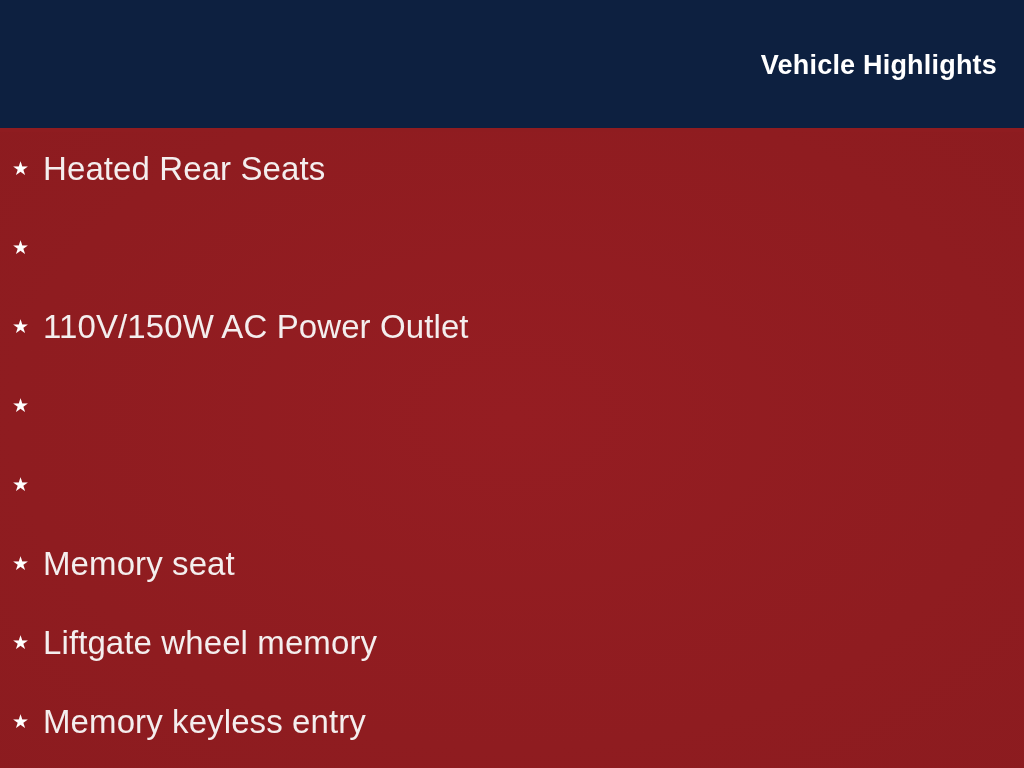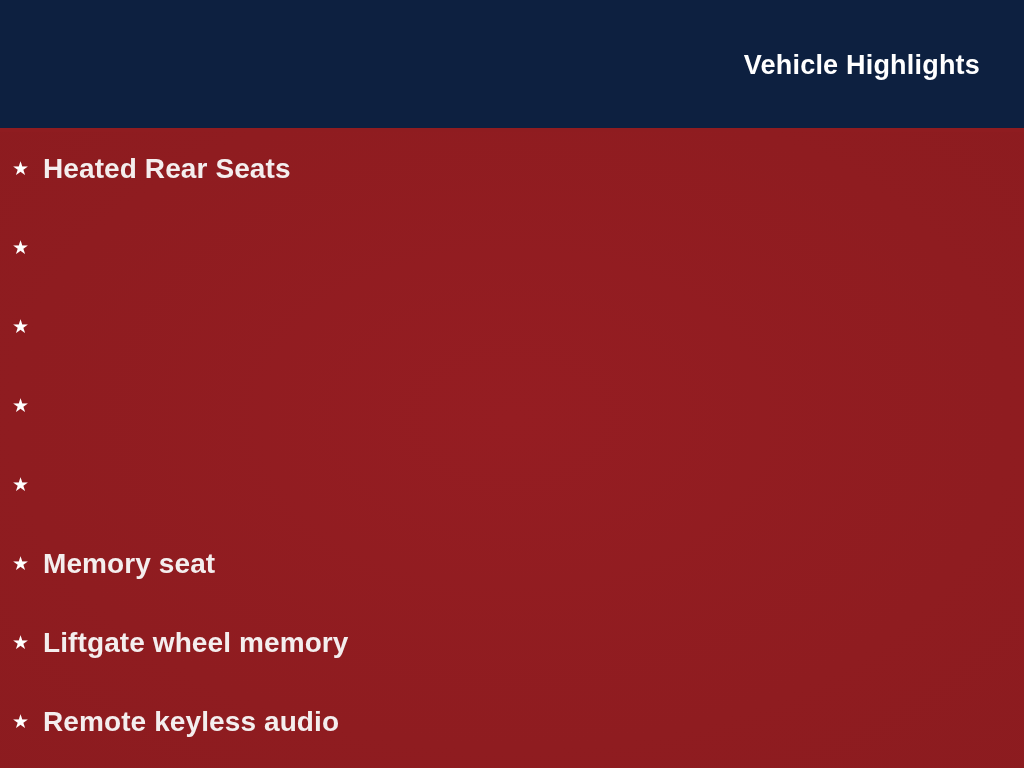--- a/index.html
+++ b/index.html
@@ -28,21 +28,21 @@
     position: absolute;
     left: 0;
     top: 0;
     width: 1024px;
     height: 128px;
     background: #0d2040;
     box-sizing: border-box;
     display: flex;
     align-items: center;
     justify-content: flex-end;
-    padding-right: 44px;
+    padding-right: 27px;
   }
 
   .slide-title {
     color: #ffffff;
     font-size: 27px;
     font-weight: bold;
     letter-spacing: 0.2px;
     line-height: 1.1;
     white-space: nowrap;
     margin: 0;
@@ -90,22 +90,22 @@
     color: #ffffff;
     font-size: 19px;
     line-height: 1;
     text-align: left;
     position: relative;
     top: -1px;
   }
 
   .highlight-label {
     color: #f4eeee;
-    font-size: 28px;
-    font-weight: 700;
+    font-size: 33px;
+    font-weight: 400;
     line-height: 1.15;
     letter-spacing: 0.1px;
   }
 </style>
 </head>
 <body>
 
 <div class="slide">
 
   <div class="header-band">
@@ -116,35 +116,36 @@
     <ul class="highlights-list" id="highlights-list">
         <li class="highlight-item" style="top: 19px;">
           <span class="bullet-star">★</span>
           <span class="highlight-label">Heated Rear Seats</span>
         </li>
         <li class="highlight-item" style="top: 98px;">
           <span class="bullet-star">★</span>
         </li>
         <li class="highlight-item" style="top: 177px;">
           <span class="bullet-star">★</span>
+          <span class="highlight-label">110V/150W AC Power Outlet</span>
         </li>
         <li class="highlight-item" style="top: 256px;">
           <span class="bullet-star">★</span>
         </li>
         <li class="highlight-item" style="top: 335px;">
           <span class="bullet-star">★</span>
         </li>
         <li class="highlight-item" style="top: 414px;">
           <span class="bullet-star">★</span>
           <span class="highlight-label">Memory seat</span>
         </li>
         <li class="highlight-item" style="top: 493px;">
           <span class="bullet-star">★</span>
           <span class="highlight-label">Liftgate wheel memory</span>
         </li>
         <li class="highlight-item" style="top: 572px;">
           <span class="bullet-star">★</span>
-          <span class="highlight-label">Remote keyless audio</span>
+          <span class="highlight-label">Memory keyless entry</span>
         </li>
       </ul>
   </div>
 
 </div>
 
 </body></html>

